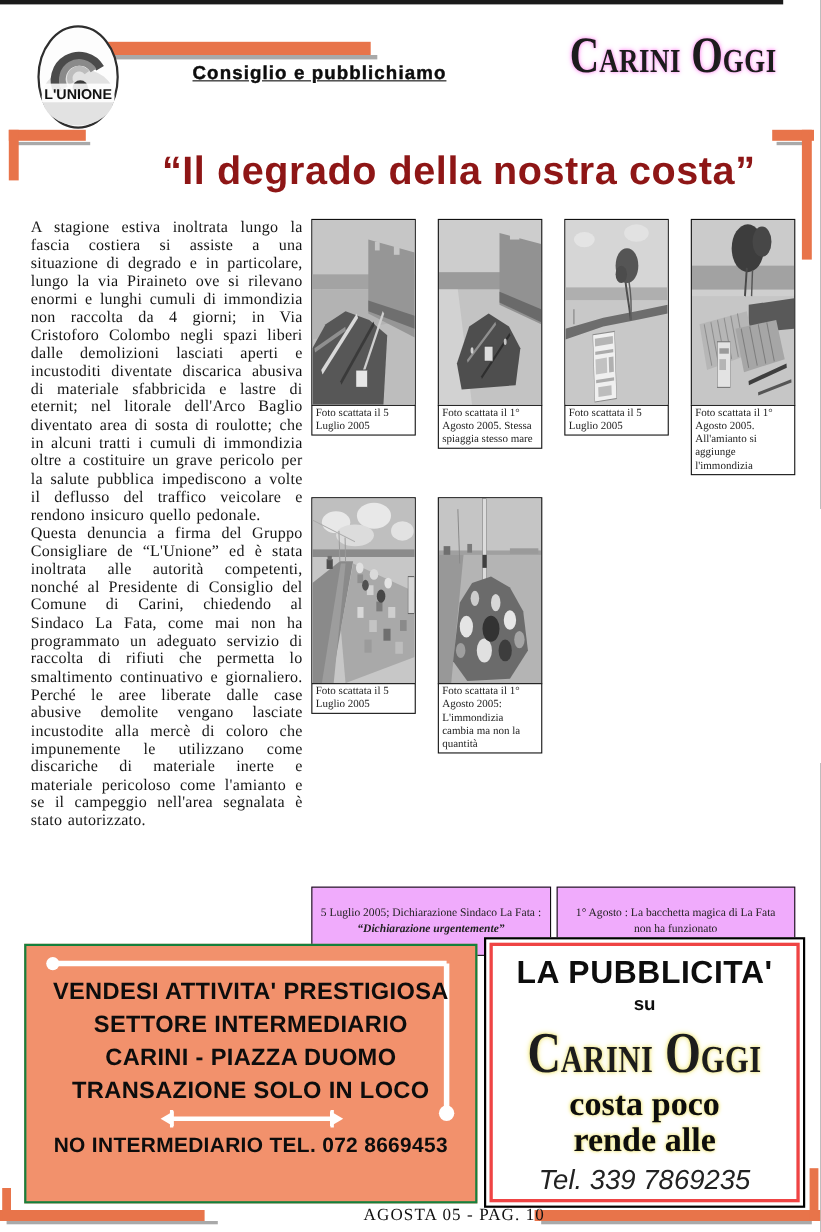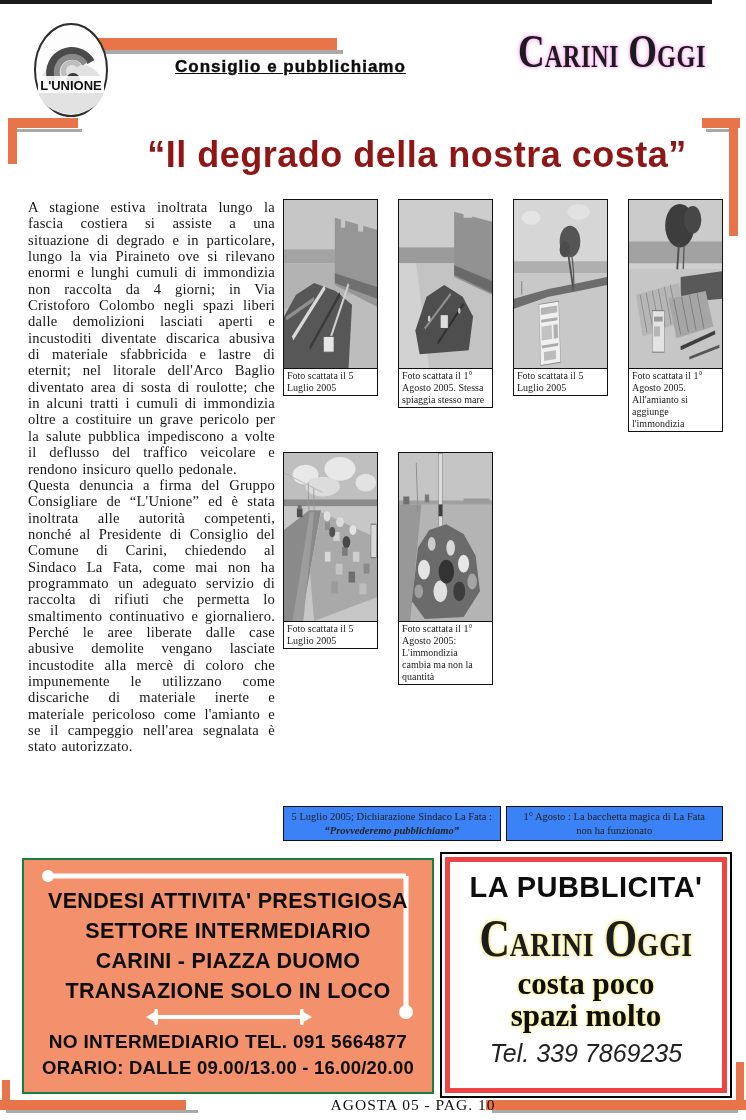--- a/index.html
+++ b/index.html
@@ -35,38 +35,38 @@
   .photo-grid{position:absolute;left:283px;top:199px;width:440px;
               display:grid;grid-template-columns:1fr 1fr 1fr 1fr;column-gap:5px;row-gap:7px;
               align-items:start;gap:20px;}
   .pcell{align-self:start;}
   .pframe{border:1px solid #111;background:#ddd;}
   .pframe svg{width:100%;height:168px;}
   .pcaption{border:1px solid #111;margin-top:-1px;font-size:10px;line-height:1.2;
             padding:1px 3px;color:#222;min-height:12px;background:#fff;}
   .quote-row{margin-top:7px;display:flex;gap:5px;}
   .qcell{flex:1;border:1px solid #111;text-align:center;font-size:10.5px;line-height:1.3;
-         padding:3px 4px;color:#222;background:#3b82f6;}
+         padding:17px 4px;color:#222;background:#f0abfc;}
   .q-bold-italic{font-weight:bold;font-style:italic;}
 
   
   .ad-left{position:absolute;left:22px;top:858px;width:412px;height:236px;box-sizing:border-box;
            background:#f2916c;border:2px solid #15803d;text-align:center;
            font-family:"Liberation Sans",sans-serif;font-weight:bold;color:#0d0d0d;}
   .ad-left .deco{position:absolute;left:0;top:0;width:100%;height:100%;pointer-events:none;}
   .ad-left-content{position:relative;padding-top:24px;}
   .ad-left-line{font-size:21.5px;margin-top:5px;letter-spacing:0.3px;white-space:nowrap;}
   .ad-left-spacer{height:27px;}
   .ad-left-contact1{font-size:19px;white-space:nowrap;letter-spacing:0.3px;}
   .ad-left-contact2{font-size:18.5px;margin-top:4px;white-space:nowrap;letter-spacing:0.2px;}
 
   
   .ad-right{position:absolute;left:440px;top:852px;width:292px;height:246px;box-sizing:border-box;
             border:2px solid #000;background:#fff;padding:3px;}
-  .ad-right-inner{border:5px solid #ef4444;box-sizing:border-box;width:100%;height:100%;
+  .ad-right-inner{border:3px solid #ef4444;box-sizing:border-box;width:100%;height:100%;
                   text-align:center;font-family:"Liberation Sans",sans-serif;color:#0d0d0d;overflow:hidden;}
   .adr-line1{font-size:29px;font-weight:bold;margin-top:9px;letter-spacing:0.5px;}
   .adr-line2{font-size:17px;font-weight:bold;margin-top:1px;}
   .adr-masthead{margin-top:10px;font-size:42px;}
   .adr-serif{font-family:"Liberation Serif",serif;font-weight:bold;font-size:31px;line-height:1.04;}
   .adr-serif.first{margin-top:6px;}
   .adr-phone{font-size:25px;margin-top:7px;color:#222;font-style:italic;}
 
   
   .footer-text{position:absolute;left:0;top:1096px;width:746px;text-align:center;
@@ -302,21 +302,21 @@
           <ellipse cx="170" cy="130" rx="11" ry="8" fill="#a5a5a5"></ellipse>
         </svg>
       </div>
       <div class="pcaption">Foto scattata il 1° Agosto 2005: L'immondizia cambia ma non la quantità</div>
     </div>
   </div>
 
   <div class="quote-row" style="position:absolute;left:283px;top:799px;width:440px;">
     <div class="qcell">
       <div>5 Luglio 2005; Dichiarazione Sindaco La Fata :</div>
-      <div class="q-bold-italic">“Provvederemo pubblichiamo”</div>
+      <div class="q-bold-italic">“Dichiarazione urgentemente”</div>
     </div>
     <div class="qcell">
       <div>1° Agosto : La bacchetta magica di La Fata</div>
       <div>non ha funzionato</div>
     </div>
   </div>
 
   <div class="ad-left">
     <svg class="deco" viewBox="0 0 408 232">
       <circle cx="24" cy="16" r="6" fill="#fff"></circle>
@@ -328,35 +328,35 @@
       <line x1="278" y1="149" x2="278" y2="165" stroke="#fff" stroke-width="3"></line>
       <polygon points="122,157 134,150 134,164" fill="#fff"></polygon>
       <polygon points="288,157 276,150 276,164" fill="#fff"></polygon>
     </svg>
     <div class="ad-left-content">
       <div class="ad-left-line">VENDESI ATTIVITA' PRESTIGIOSA</div>
       <div class="ad-left-line">SETTORE INTERMEDIARIO</div>
       <div class="ad-left-line">CARINI - PIAZZA DUOMO</div>
       <div class="ad-left-line">TRANSAZIONE SOLO IN LOCO</div>
       <div class="ad-left-spacer"></div>
-      <div class="ad-left-contact1">NO INTERMEDIARIO TEL. 091 5664877</div>
-      <div class="ad-left-contact2">ORARIO: DALLE 09.00/13.00 - 16.00/20.00</div>
+      <div class="ad-left-contact1">NO INTERMEDIARIO TEL. 072 8669453</div>
     </div>
   </div>
 
   <div class="ad-right">
     <div class="ad-right-inner">
       <div class="adr-line1">LA PUBBLICITA'</div>
+      <div class="adr-line2">su</div>
       <div class="adr-masthead">
         <span class="masthead mh-yellow">
           <span class="big">C</span><span class="small">ARINI</span>
           <span class="big">O</span><span class="small">GGI</span>
         </span>
       </div>
       <div class="adr-serif first mh-yellow">costa poco</div>
-      <div class="adr-serif mh-yellow">spazi molto</div>
+      <div class="adr-serif mh-yellow">rende alle</div>
       <div class="adr-phone">Tel. 339 7869235</div>
     </div>
   </div>
 
   <div class="footer-text">AGOSTA  05 - PAG. 10</div>
 
 </div>
 
 </body></html>

